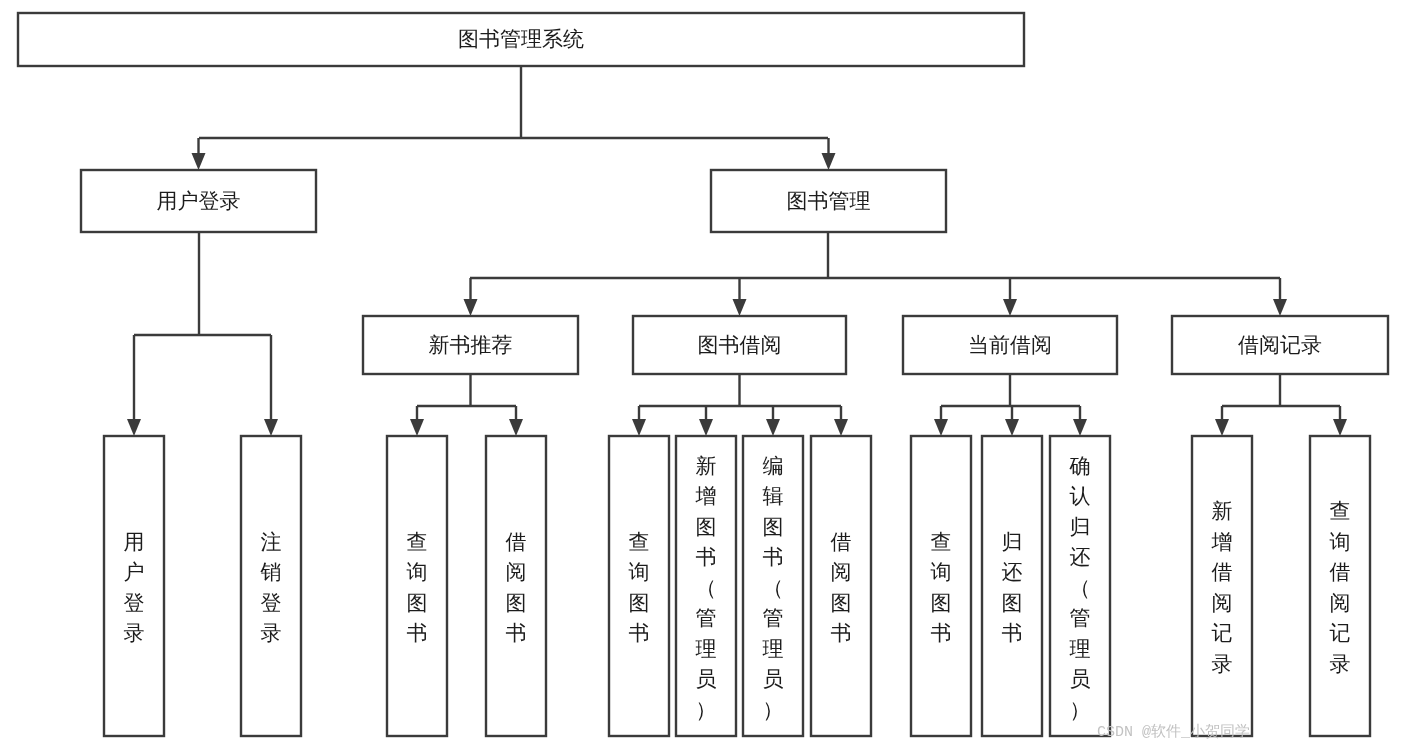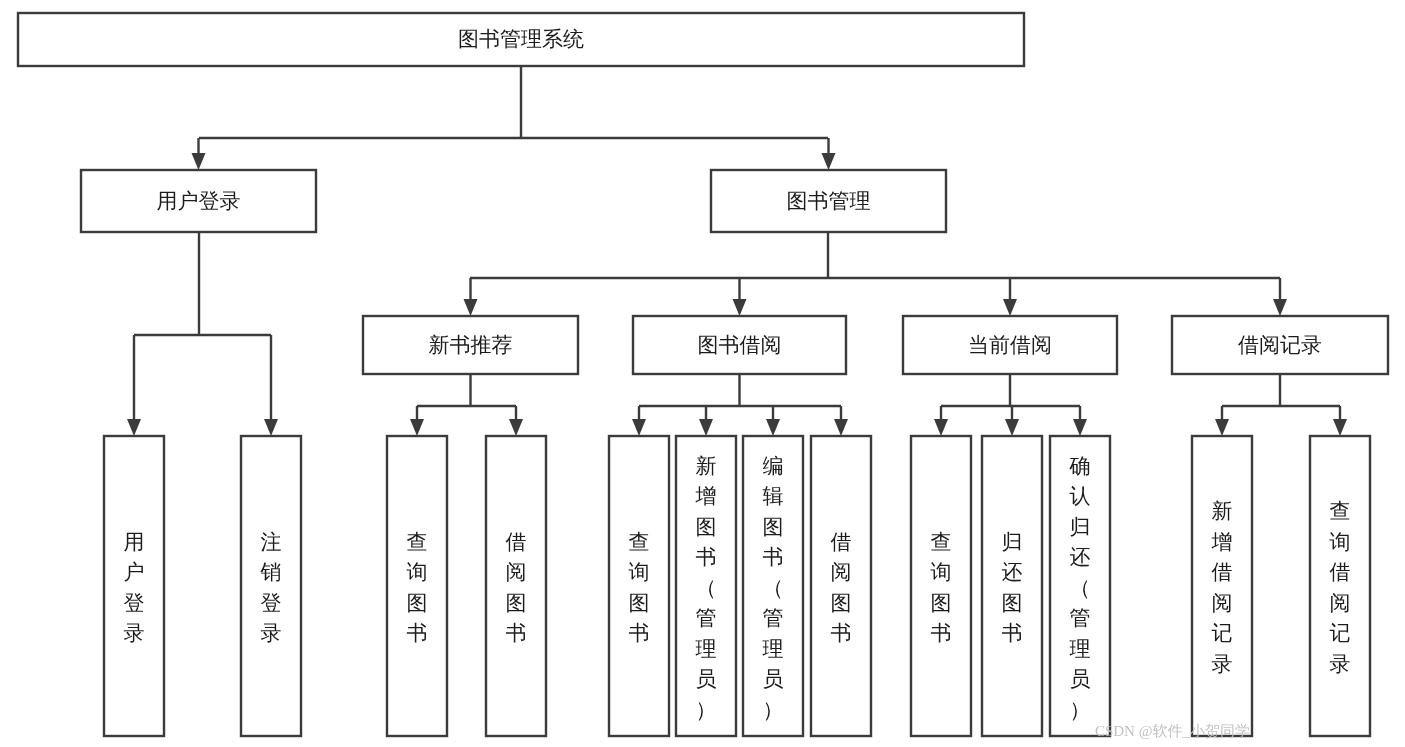--- a/index.html
+++ b/index.html
@@ -8,21 +8,21 @@
   #diagram-root{position:relative;width:1262px;height:747px;}
   svg#diagram-svg{position:absolute;left:0;top:0;width:1405px;height:747px;display:block;}
   .node-box{fill:#ffffff;stroke:#3b3b3b;stroke-width:2.4;}
   .node-label{font-family:"Liberation Sans","DejaVu Sans",sans-serif;
               fill:#1c1c1c;font-size:21px;text-anchor:middle;dominant-baseline:middle;}
   .leaf-label{font-family:"Liberation Sans","DejaVu Sans",sans-serif;
               fill:#1c1c1c;font-size:21px;text-anchor:middle;}
   .connector{stroke:#3b3b3b;stroke-width:2.4;fill:none;}
   .arrow-head{fill:#3b3b3b;stroke:none;}
   .watermark{position:absolute;right:12px;bottom:6px;font-size:15px;color:#c2c2c2;
-             font-family:Liberation Serif, serif;white-space:nowrap;}
+             font-family:Liberation Mono, monospace;white-space:nowrap;}
 </style>
 </head>
 <body>
 
 <div id="diagram-root">
   <svg id="diagram-svg" viewBox="0 0 1405 747">
     <g id="connector-layer">
         <line x1="521" y1="66" x2="521" y2="138" class="connector"></line>
         <line x1="199" y1="138" x2="828" y2="138" class="connector"></line>
         <line x1="198.5" y1="138" x2="198.5" y2="153" class="connector"></line>

